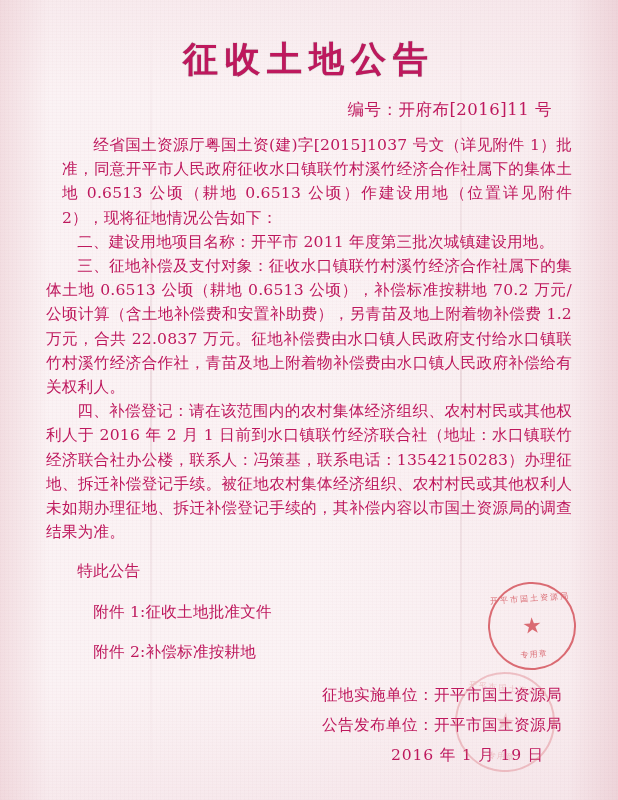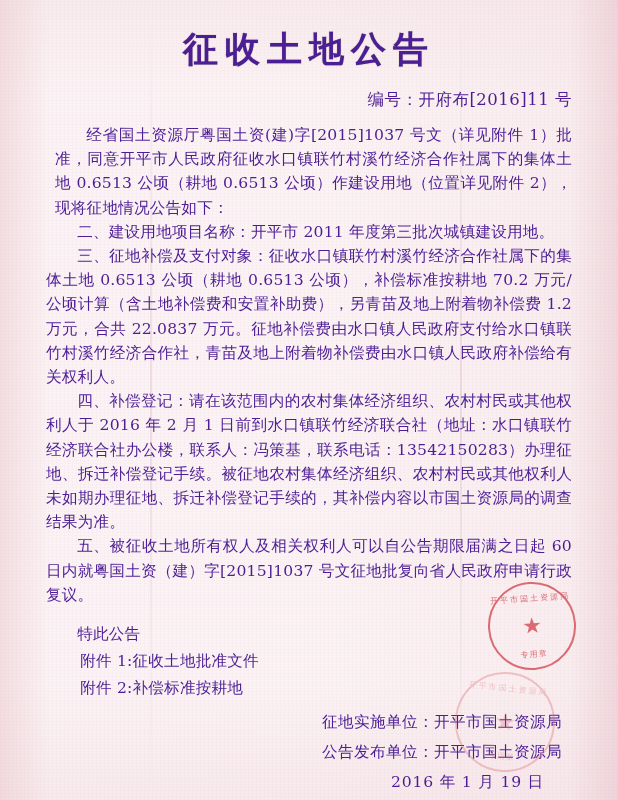--- a/index.html
+++ b/index.html
@@ -27,60 +27,60 @@
     position: absolute;
     inset: 0;
     background-image:
       repeating-linear-gradient(0deg, rgba(200,150,160,0.035) 0px, rgba(200,150,160,0.035) 1px, rgba(255,255,255,0) 1px, rgba(255,255,255,0) 3px),
       repeating-linear-gradient(90deg, rgba(190,140,155,0.03) 0px, rgba(190,140,155,0.03) 1px, rgba(255,255,255,0) 1px, rgba(255,255,255,0) 4px);
     pointer-events: none;
   }
   .content {
     position: absolute;
     inset: 0;
-    padding: 0 46px;
+    padding: 10px 46px;
     box-sizing: border-box;
-    color: #4c1d95;
+    color: #be185d;
   }
   .doc-title {
     text-align: center;
     font-size: 35px;
     font-weight: bold;
     letter-spacing: 7px;
     margin-top: 26px;
     margin-bottom: 2px;
     font-family: "DejaVu Serif", "Liberation Serif", serif;
     text-shadow: 0 0 1px rgba(0,0,0,0.45);
   }
   .doc-number {
     text-align: right;
     font-size: 16.5px;
     margin-top: 16px;
-    margin-right: 0;
+    margin-right: 20px;
     letter-spacing: 0.5px;
   }
   .body-text {
     margin-top: 12px;
     font-size: 15.6px;
     line-height: 24.2px;
     text-align: justify;
     text-justify: inter-ideograph;
     letter-spacing: 0.2px;
   }
   .para {
     text-indent: 2em;
-    margin: 0 0 0 9px;
+    margin: 0 0 0 16px;
   }
   .para-tight {
     text-indent: 2em;
     margin: 0;
   }
   .attach-line {
     text-indent: 2em;
-    margin: 3px;
+    margin: 16px;
   }
   .signature-block {
     margin-top: 6px;
     font-size: 15.6px;
     line-height: 30px;
     text-align: right;
     padding-right: 10px;
   }
   .sig-line {
     display: block;
@@ -165,21 +165,20 @@
 
   <div class="doc-title">征收土地公告</div>
 
   <div class="doc-number">编号：开府布[2016]11 号</div>
 
   <div class="body-text">
     <p class="para">经省国土资源厅粤国土资(建)字[2015]1037 号文（详见附件 1）批准，同意开平市人民政府征收水口镇联竹村溪竹经济合作社属下的集体土地 0.6513 公顷（耕地 0.6513 公顷）作建设用地（位置详见附件 2），现将征地情况公告如下：</p>
     <p class="para-tight">二、建设用地项目名称：开平市 2011 年度第三批次城镇建设用地。</p>
     <p class="para-tight">三、征地补偿及支付对象：征收水口镇联竹村溪竹经济合作社属下的集体土地 0.6513 公顷（耕地 0.6513 公顷），补偿标准按耕地 70.2 万元/公顷计算（含土地补偿费和安置补助费），另青苗及地上附着物补偿费 1.2 万元，合共 22.0837 万元。征地补偿费由水口镇人民政府支付给水口镇联竹村溪竹经济合作社，青苗及地上附着物补偿费由水口镇人民政府补偿给有关权利人。</p>
     <p class="para-tight">四、补偿登记：请在该范围内的农村集体经济组织、农村村民或其他权利人于 2016 年 2 月 1 日前到水口镇联竹经济联合社（地址：水口镇联竹经济联合社办公楼，联系人：冯策基，联系电话：13542150283）办理征地、拆迁补偿登记手续。被征地农村集体经济组织、农村村民或其他权利人未如期办理征地、拆迁补偿登记手续的，其补偿内容以市国土资源局的调查结果为准。</p>
-    <p class="para-tight">五、被征收土地所有权人及相关权利人可以自公告期限届满之日起 60 日内就粤国土资（建）字[2015]1037 号文征地批复向省人民政府申请行政复议。</p>
     <p class="para-tight" style="margin-top:15px">特此公告</p>
     <p class="attach-line">附件 1:征收土地批准文件</p>
     <p class="attach-line">附件 2:补偿标准按耕地</p>
   </div>
 
   <div class="signature-block">
     <span class="sig-line">征地实施单位：开平市国土资源局</span>
     <span class="sig-line">公告发布单位：开平市国土资源局</span>
     <span class="sig-date">2016 年 1 月 19 日</span>
   </div>

